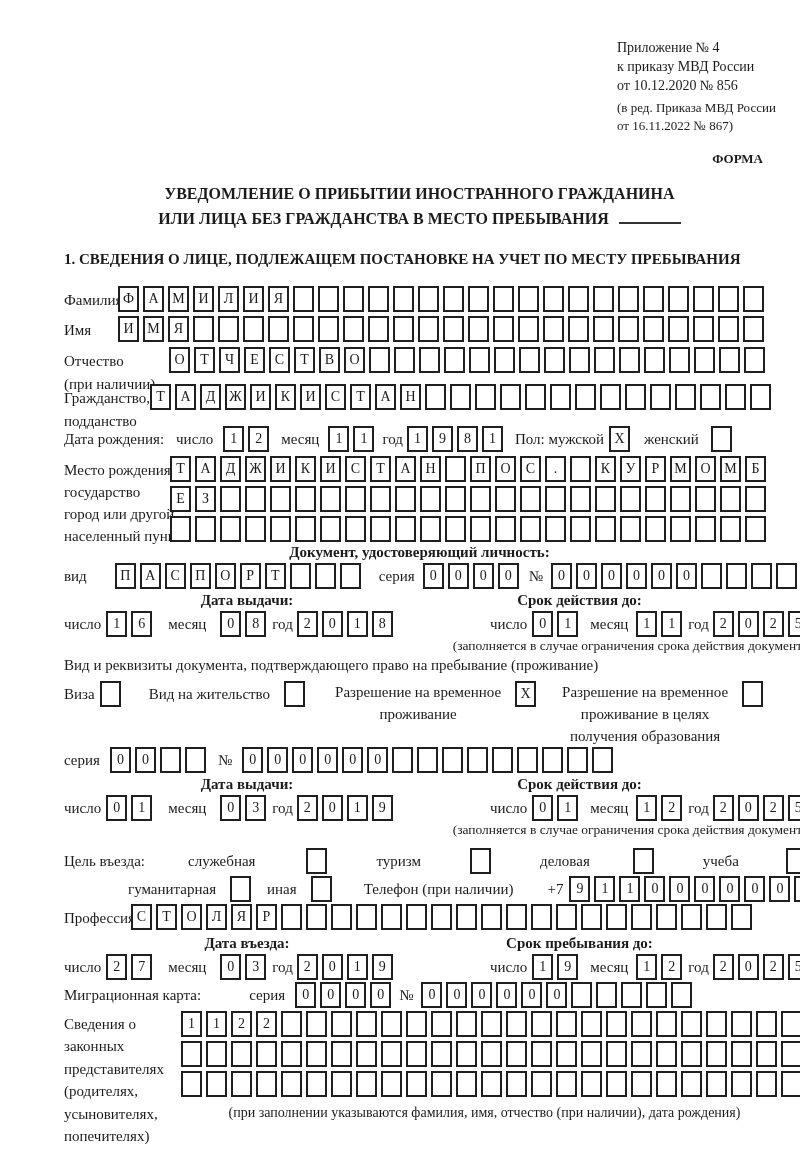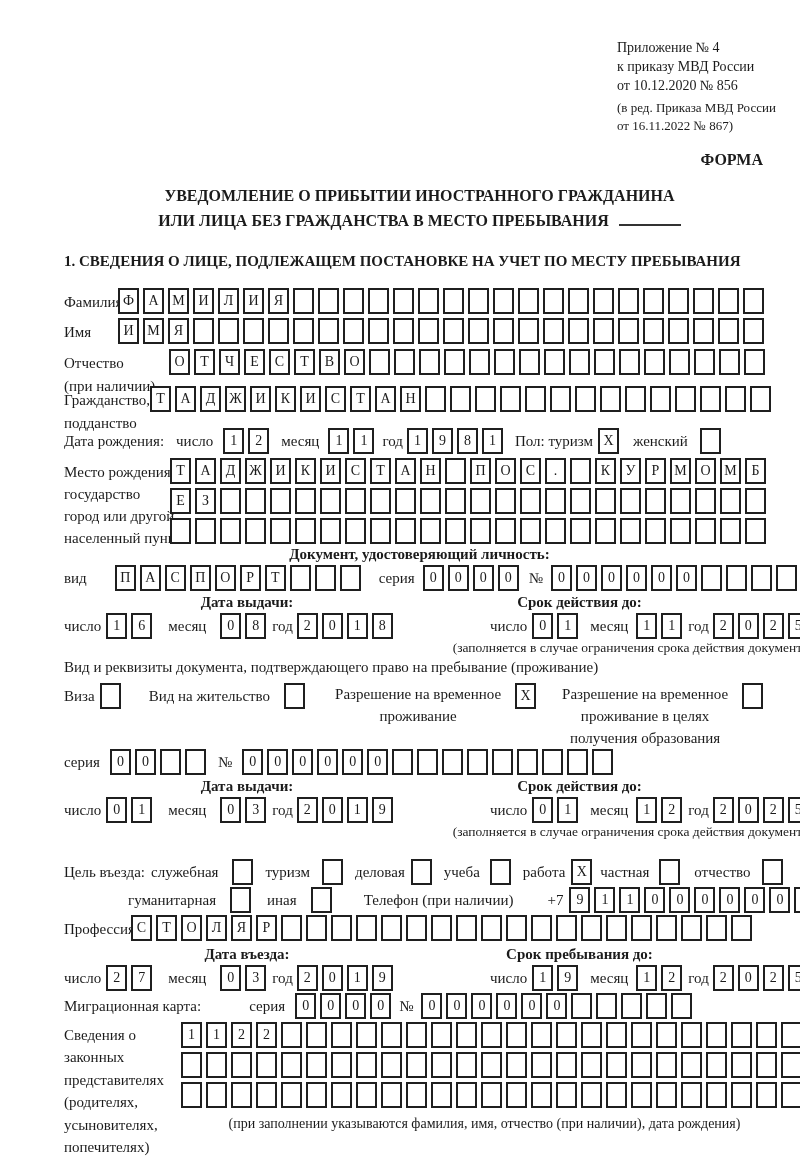--- a/index.html
+++ b/index.html
@@ -3,21 +3,21 @@
 <meta charset="utf-8">
 <style>
   html,body{margin:0;padding:0;background:#fff;}
   .page{position:relative;width:800px;height:1163px;background:#fff;overflow:hidden;
         font-family:"Liberation Serif",serif;color:#1b1b1b;font-size:15px;
         box-sizing:border-box;padding:38px 25px 0 64px;}
   .t{white-space:nowrap;}
   .b{font-weight:bold;}
   .appendix{margin-left:553px;font-size:14px;line-height:19px;}
   .appendix .ed{font-size:13px;line-height:18px;}
-  .forma{margin-top:16px;text-align:right;padding-right:12px;font-weight:bold;font-size:16px;}
+  .forma{margin-top:16px;text-align:right;padding-right:12px;font-weight:bold;font-size:13px;}
   .title{margin-top:14px;text-align:center;font-weight:bold;font-size:16px;line-height:25px;}
   .uline{display:inline-block;width:62px;border-bottom:2px solid #333;margin-left:10px;vertical-align:baseline;}
   .sec1{margin-top:20px;font-weight:bold;font-size:15px;}
   
   .cb{flex:none;display:inline-block;box-sizing:content-box;width:17px;height:22px;border:2px solid #1f1f1f;
       margin-right:4px;text-align:center;line-height:22px;font-size:14px;background:#fff;vertical-align:middle;}
   .cells{display:flex;}
   .frow{position:relative;height:26px;margin-top:4px;}
   .frow .lbl{position:absolute;left:0;top:3px;line-height:23px;}
   .frow .cells{position:absolute;top:0;}
@@ -198,21 +198,21 @@
         <span class="cb">1</span>
         <span class="cb">1</span>
       </span>
     <span class="t" style="margin-left:4px;">год</span>
     <span class="cells" style="margin-left:4px;">
         <span class="cb">1</span>
         <span class="cb">9</span>
         <span class="cb">8</span>
         <span class="cb">1</span>
       </span>
-    <span class="t" style="margin-left:8px;">Пол: туризм</span>
+    <span class="t" style="margin-left:8px;">Пол: мужской</span>
     <span class="cb" style="margin-left:5px;">X</span>
     <span class="t" style="margin-left:10px;">женский</span>
     <span class="cb" style="margin-left:12px;"></span>
   </div>
 
   <div style="position:relative;height:86px;margin-top:4px;">
     <span style="position:absolute;left:0;top:3px;line-height:22px;">
       <span class="t">Место рождения:</span><br>
       <span class="t">государство</span><br>
       <span class="t">город или другой</span><br>
@@ -481,21 +481,21 @@
             <span class="cb">2</span>
             <span class="cb">0</span>
             <span class="cb">2</span>
             <span class="cb">5</span>
           </span>
       </div>
       <div class="note t">(заполняется в случае ограничения срока действия документа)</div>
     </div>
   </div>
 
-  <div class="flex" style="margin-top:19px;height:26px;">
+  <div class="flex" style="margin-top:10px;height:26px;gap:37px;">
     <span class="t">Цель въезда:</span>
     <span class="t" style="margin-left:6px;">служебная</span>
     <span class="cb" style="margin-left:14px;"></span>
     <span class="t" style="margin-left:8px;">туризм</span>
     <span class="cb" style="margin-left:12px;"></span>
     <span class="t" style="margin-left:8px;">деловая</span>
     <span class="cb" style="margin-left:6px;"></span>
     <span class="t" style="margin-left:8px;">учеба</span>
     <span class="cb" style="margin-left:10px;"></span>
     <span class="t" style="margin-left:8px;">работа</span>

